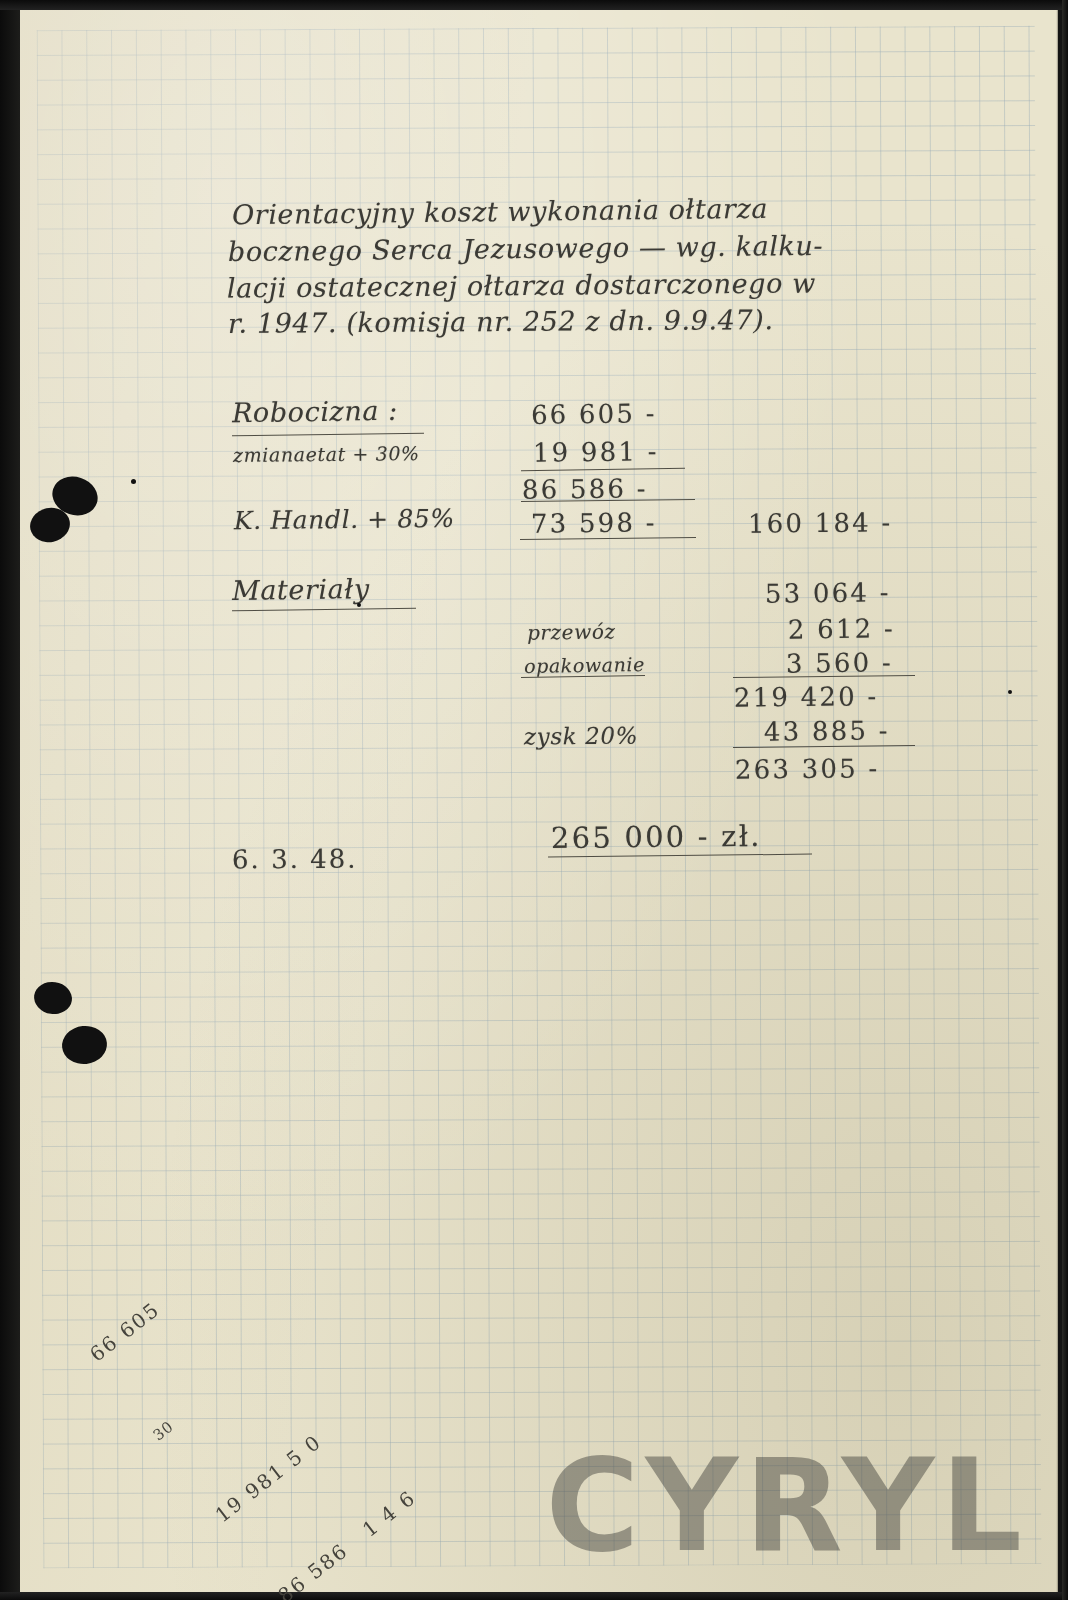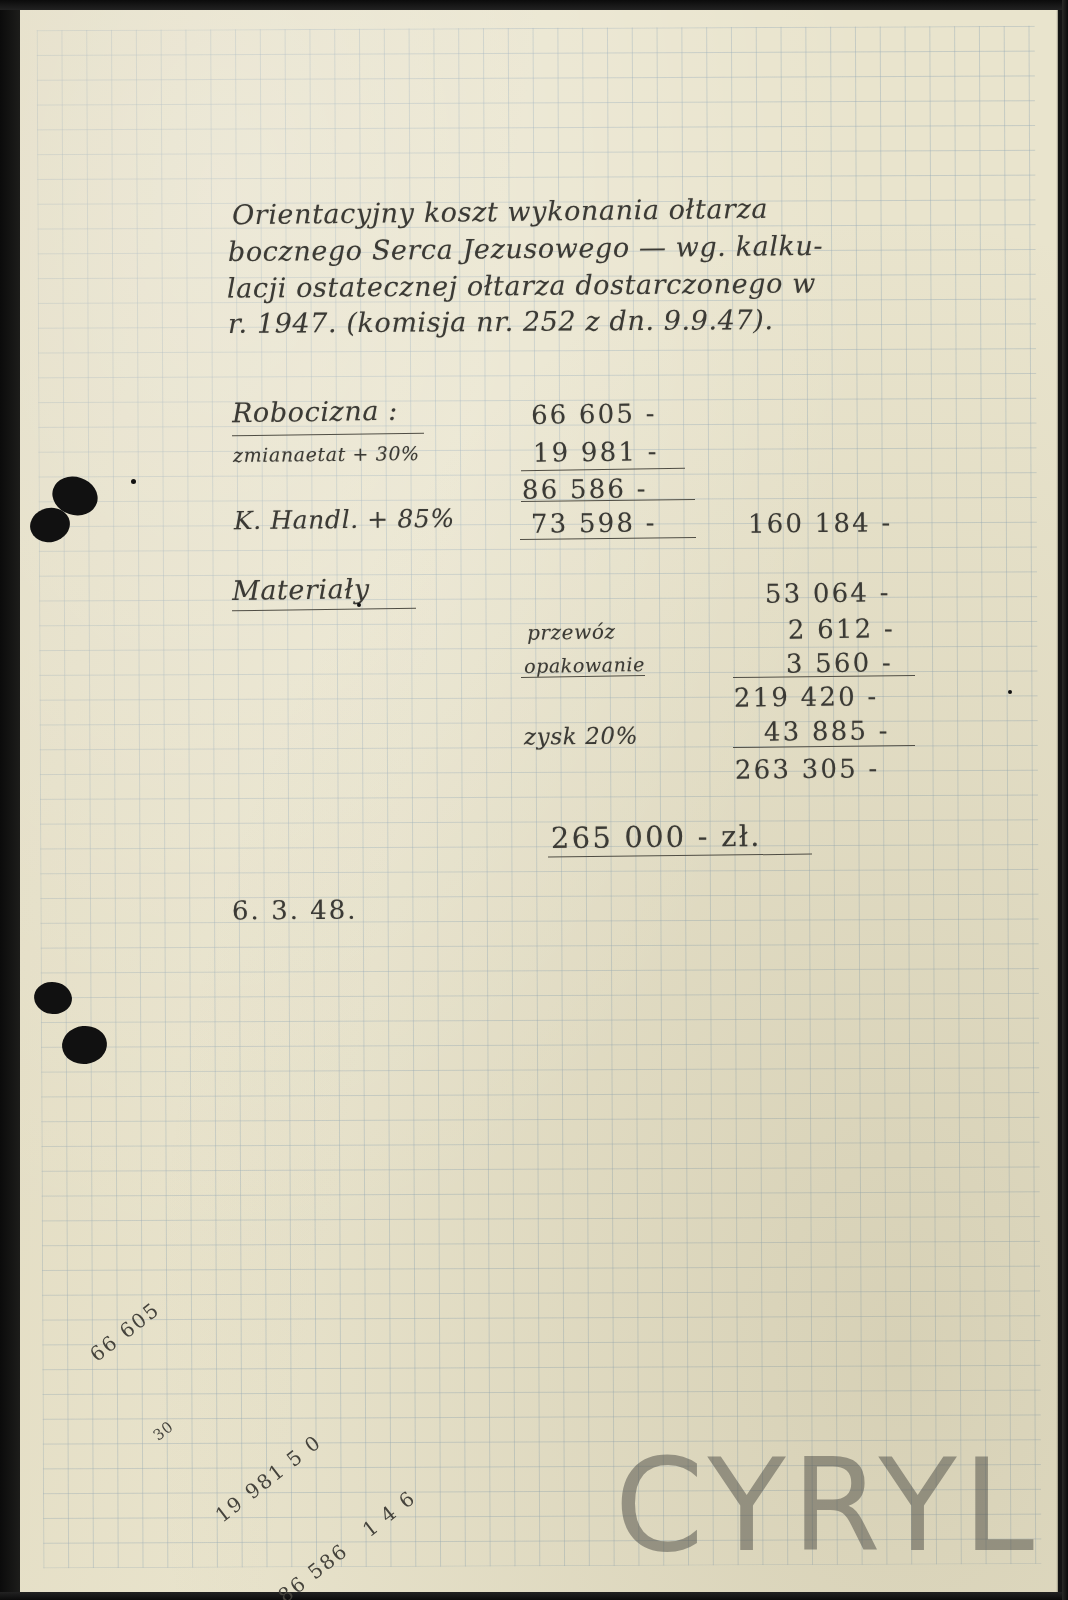--- a/index.html
+++ b/index.html
@@ -107,21 +107,21 @@
   
   #m1{left:748px;top:508px;font-size:26px;transform:rotate(-0.5deg);}
   #m2{left:765px;top:578px;font-size:26px;transform:rotate(-0.7deg);}
   #m3{left:788px;top:614px;font-size:26px;transform:rotate(-0.7deg);}
   #m4{left:786px;top:648px;font-size:26px;transform:rotate(-0.7deg);}
   #m5{left:734px;top:682px;font-size:26px;transform:rotate(-0.6deg);}
   #m6{left:764px;top:716px;font-size:26px;transform:rotate(-0.6deg);}
   #m7{left:735px;top:754px;font-size:26px;transform:rotate(-0.6deg);}
   #total{left:551px;top:820px;font-size:29px;transform:rotate(-0.6deg);}
 
-  #date{left:232px;top:895px;font-size:26px;font-style:normal;transform:rotate(-0.4deg);letter-spacing:2px;}
+  #date{left:232px;top:844px;font-size:26px;font-style:normal;transform:rotate(-0.4deg);letter-spacing:2px;}
 
   
   .rule{position:absolute;height:0;border-top:1.7px solid #4f4d44;}
   #rule-a{left:232px;top:434px;width:192px;transform:rotate(-0.7deg);}   
   #rule-b{left:521px;top:469px;width:164px;transform:rotate(-0.8deg);}   
   #rule-c{left:521px;top:500px;width:174px;transform:rotate(-0.7deg);}   
   #rule-d{left:520px;top:538px;width:176px;transform:rotate(-0.7deg);}   
   #rule-e{left:232px;top:609px;width:184px;transform:rotate(-0.8deg);}   
   #rule-f{left:521px;top:676px;width:124px;transform:rotate(-1deg);}     
   #rule-g{left:733px;top:676px;width:182px;transform:rotate(-0.7deg);}   
@@ -143,23 +143,23 @@
     position:absolute;left:40px;top:1290px;width:320px;height:260px;
     transform:rotate(-38deg);transform-origin:0 0;
     color:#45433c;font-family:"DejaVu Serif",serif;font-size:20px;
     letter-spacing:2px;line-height:34px;white-space:pre;
   }
   #scribble .sl{display:block;}
   #scribble .sm{font-size:15px;letter-spacing:1px;}
 
   
   #wm{
-    position:absolute;right:28px;bottom:30px;
+    position:absolute;right:40px;bottom:30px;
     font-family:"DejaVu Sans",sans-serif;
-    font-weight:400;
+    font-weight:700;
     font-size:128px;
     letter-spacing:6px;
     color:rgba(60,60,55,.45);
     line-height:1;
     user-select:none;
   }
 </style>
 </head>
 <body>
 

